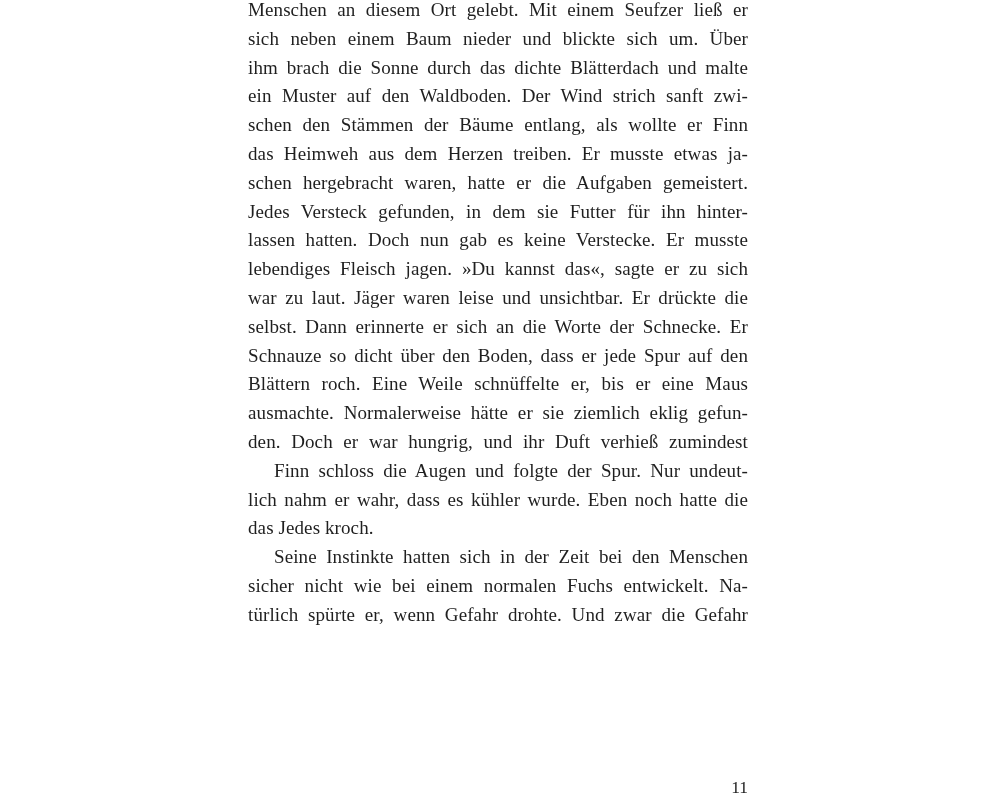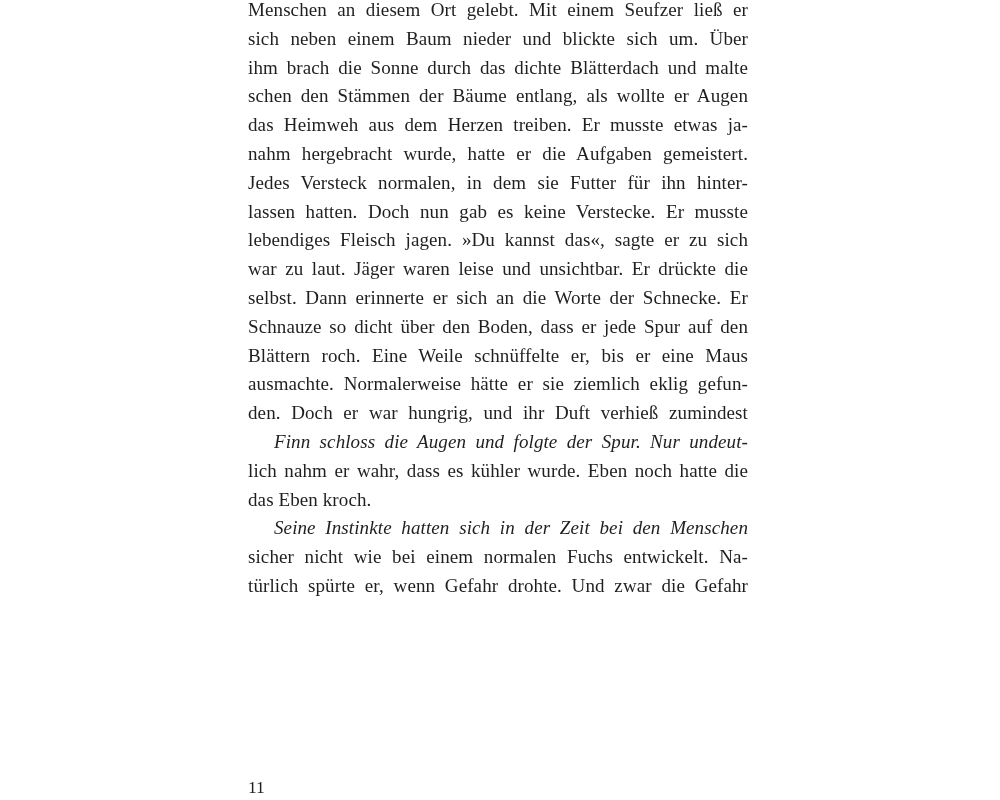--- a/index.html
+++ b/index.html
@@ -31,58 +31,59 @@
     letter-spacing: 0.1px;
   }
   .para { margin: 0; }
   .line {
     text-align: justify;
     text-align-last: justify;
     text-justify: inter-word;
     white-space: nowrap;
   }
   .line.last { text-align-last: left; }
-  .line.indent { text-indent: 26px; font-style: italic; }
+  .line.indent { text-indent: 26px; }
   .pagenum {
     position: absolute;
     left: 248px;
     top: 777px;
     width: 500px;
-    text-align: left;
+    text-align: right;
     font-size: 17.5px;
     line-height: 20px;
     color: var(--text-color);
   }
 </style>
 </head>
 <body>
 
 <div class="page">
   <div class="textblock">
       <div class="para">
         <div class="line">Menschen an diesem Ort gelebt. Mit einem Seufzer ließ er</div>
         <div class="line">sich neben einem Baum nieder und blickte sich um. Über</div>
         <div class="line">ihm brach die Sonne durch das dichte Blätterdach und malte</div>
-        <div class="line">schen den Stämmen der Bäume entlang, als wollte er Augen</div>
+        <div class="line">ein Muster auf den Waldboden. Der Wind strich sanft zwi-</div>
+        <div class="line">schen den Stämmen der Bäume entlang, als wollte er Finn</div>
         <div class="line">das Heimweh aus dem Herzen treiben. Er musste etwas ja-</div>
-        <div class="line">nahm hergebracht wurde, hatte er die Aufgaben gemeistert.</div>
-        <div class="line">Jedes Versteck normalen, in dem sie Futter für ihn hinter-</div>
+        <div class="line">schen hergebracht waren, hatte er die Aufgaben gemeistert.</div>
+        <div class="line">Jedes Versteck gefunden, in dem sie Futter für ihn hinter-</div>
         <div class="line">lassen hatten. Doch nun gab es keine Verstecke. Er musste</div>
         <div class="line">lebendiges Fleisch jagen. »Du kannst das«, sagte er zu sich</div>
         <div class="line">war zu laut. Jäger waren leise und unsichtbar. Er drückte die</div>
         <div class="line">selbst. Dann erinnerte er sich an die Worte der Schnecke. Er</div>
         <div class="line">Schnauze so dicht über den Boden, dass er jede Spur auf den</div>
         <div class="line">Blättern roch. Eine Weile schnüffelte er, bis er eine Maus</div>
         <div class="line">ausmachte. Normalerweise hätte er sie ziemlich eklig gefun-</div>
         <div class="line">den. Doch er war hungrig, und ihr Duft verhieß zumindest</div>
       </div>
       <div class="para">
         <div class="line indent">Finn schloss die Augen und folgte der Spur. Nur undeut-</div>
         <div class="line">lich nahm er wahr, dass es kühler wurde. Eben noch hatte die</div>
-        <div class="line last">das Eben kroch.</div>
+        <div class="line last">das Jedes kroch.</div>
       </div>
       <div class="para">
         <div class="line indent">Seine Instinkte hatten sich in der Zeit bei den Menschen</div>
         <div class="line">sicher nicht wie bei einem normalen Fuchs entwickelt. Na-</div>
         <div class="line">türlich spürte er, wenn Gefahr drohte. Und zwar die Gefahr</div>
       </div>
     </div>
   <div class="pagenum">11</div>
 </div>
 

